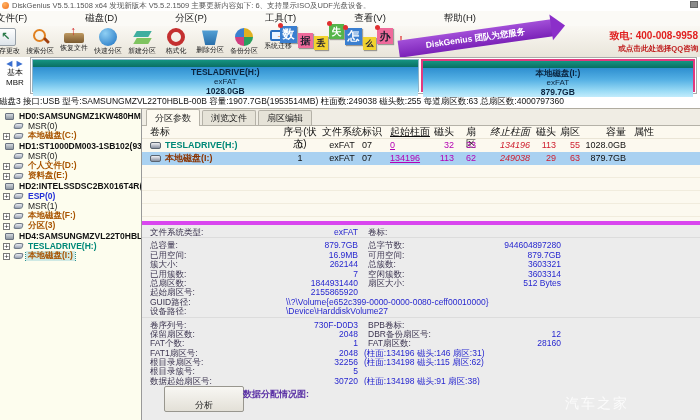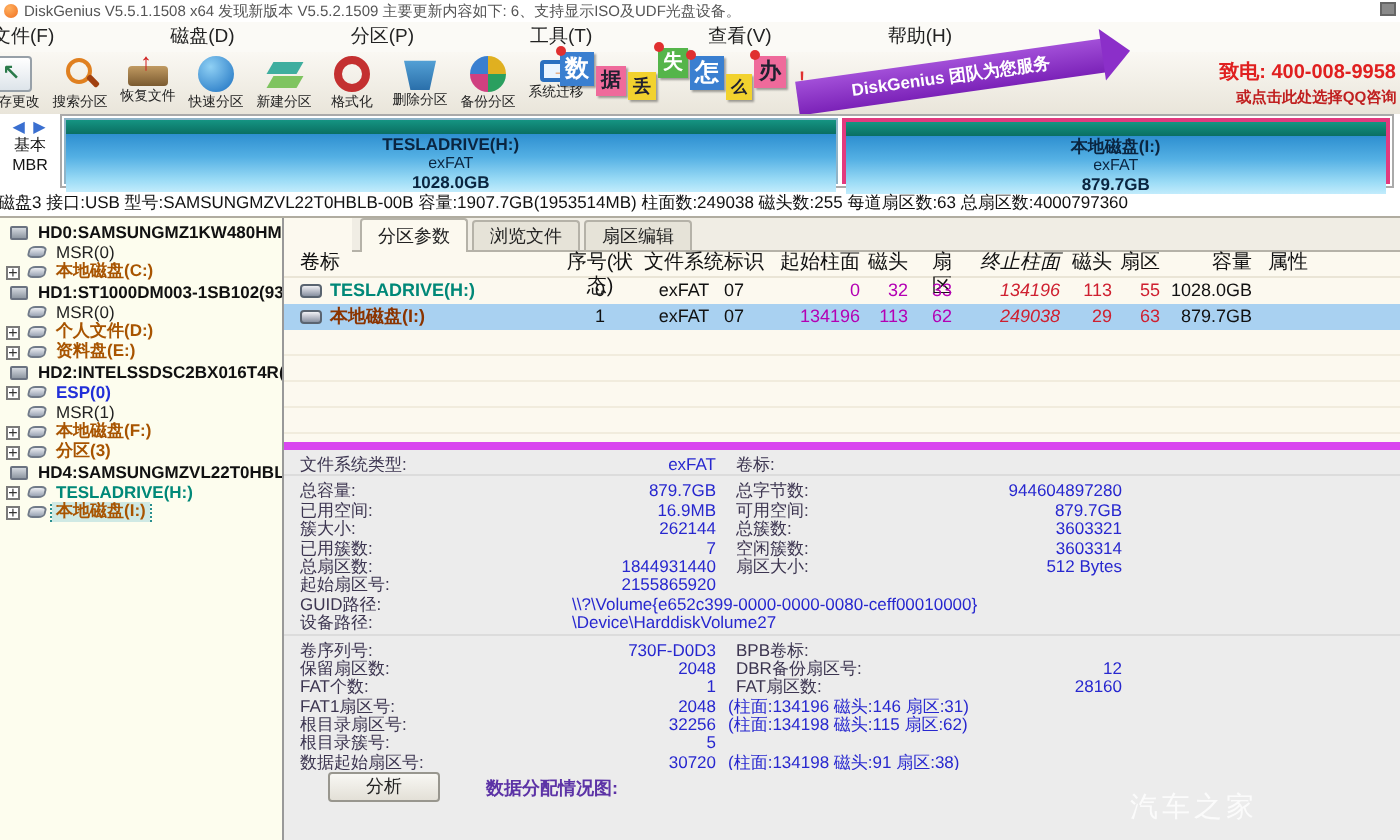--- a/index.html
+++ b/index.html
@@ -70,32 +70,32 @@
   .ico-part{width:9px;height:6px;flex:none;background:linear-gradient(#eceef2,#9aa4b4);border:1px solid #707a88;border-radius:3px/2px;box-sizing:border-box;transform:skewX(-14deg);}
   .tlabel{margin-left:3px;padding:0 2px;}
   .st-disk{font-weight:bold;color:#111;}
   .st-msr{color:#222;}
   .st-brown{font-weight:bold;color:#a85400;}
   .st-blue{font-weight:bold;color:#2230d8;}
   .st-teal{font-weight:bold;color:#008878;}
   .tlabel.sel{background:#cfe9e4;outline:1px dotted #2a8f8f;}
   
   #rpanel{flex:1;display:flex;flex-direction:column;background:#fcf9ef;overflow:hidden;}
-  #tabs{height:16px;flex:none;background:#f0ede4;border-bottom:1px solid #b5b2a8;display:flex;align-items:flex-end;padding-left:4px;margin-left:34px;}
+  #tabs{height:16px;flex:none;background:#f0ede4;border-bottom:1px solid #b5b2a8;display:flex;align-items:flex-end;padding-left:4px;}
   .tab{height:14px;line-height:14px;padding:0 8px;font-size:9px;color:#222;background:#e6e3d8;border:1px solid #b5b2a8;border-bottom:none;margin-right:2px;border-radius:2px 2px 0 0;}
   .tab.active{background:#fcf9ef;height:16px;line-height:16px;margin-bottom:-1px;}
   #thead{height:12px;flex:none;display:flex;font-size:10px;color:#111;line-height:12px;background:#fcf9ef;border-bottom:1px solid #eae5d6;}
   #tbody{flex:none;}
   .trow{height:13px;display:flex;font-size:9px;line-height:13px;color:#111;}
   .trow.selrow{background:#a9d1f1;}
   .c0{width:128px;flex:none;padding-left:8px;display:flex;align-items:center;overflow:hidden;}
   .c1{width:44px;flex:none;text-align:center;}
   .c2{width:40px;flex:none;text-align:center;}
   .c3{width:28px;flex:none;}
-  .c4{width:40px;flex:none;text-align:right;padding-right:4px;}
+  .c4{width:40px;flex:none;padding-right:4px;text-decoration:underline;}
   .c5{width:20px;flex:none;text-align:right;padding-right:4px;}
   .c6{width:18px;flex:none;text-align:right;padding-right:4px;}
   .c7{width:50px;flex:none;text-align:right;padding-right:4px;font-style:italic;}
   .c8{width:22px;flex:none;text-align:right;padding-right:4px;}
   .c9{width:20px;flex:none;text-align:right;padding-right:4px;}
   .c10{width:42px;flex:none;text-align:right;padding-right:4px;}
   .c11{width:38px;flex:none;padding-left:4px;}
   .drive-icon{width:11px;height:7px;flex:none;background:linear-gradient(#f0f0f4,#8890a0);border:1px solid #5a6470;border-radius:2px;box-sizing:border-box;margin-right:4px;}
   .chs-s{color:#b400b4;}
   .chs-e{color:#cf2030;}
@@ -108,21 +108,21 @@
   .drow.gapafter{margin-bottom:3px;border-bottom:1px solid #dcdcdc;}
   .dl1{width:100px;flex:none;padding-left:8px;}
   .dv1{width:108px;flex:none;text-align:right;color:#2727cf;}
   .dgap{width:10px;flex:none;}
   .dl2{width:118px;flex:none;}
   .dv2{width:75px;flex:none;text-align:right;color:#2727cf;}
   .dwide{margin-left:36px;color:#2727cf;}
   .dparen{margin-left:6px;color:#2727cf;}
   
   #analyzerow{height:20px;flex:none;background:#ececec;position:relative;}
-  #analyzebtn{position:absolute;left:22px;top:1px;width:56px;height:15px;font-size:9px;font-family:Liberation Sans, sans-serif;background:linear-gradient(#f8f7f3,#e3e0d7);border:1px solid #98968e;border-radius:2px;color:#222;padding:0;}
+  #analyzebtn{position:absolute;left:22px;top:1px;width:80px;height:15px;font-size:9px;font-family:Liberation Sans, sans-serif;background:linear-gradient(#f8f7f3,#e3e0d7);border:1px solid #98968e;border-radius:2px;color:#222;padding:12px;}
   #alabel{position:absolute;left:101px;top:3px;font-size:9px;font-weight:bold;color:#5c33a6;}
   #filler{flex:1;background:#ececec;}
   #watermark{position:absolute;left:565px;top:395px;font-size:14px;letter-spacing:2px;color:#fff;opacity:.8;}
 </style>
 </head>
 <body>
 
 <div id="app">
 
   <div id="titlebar">

